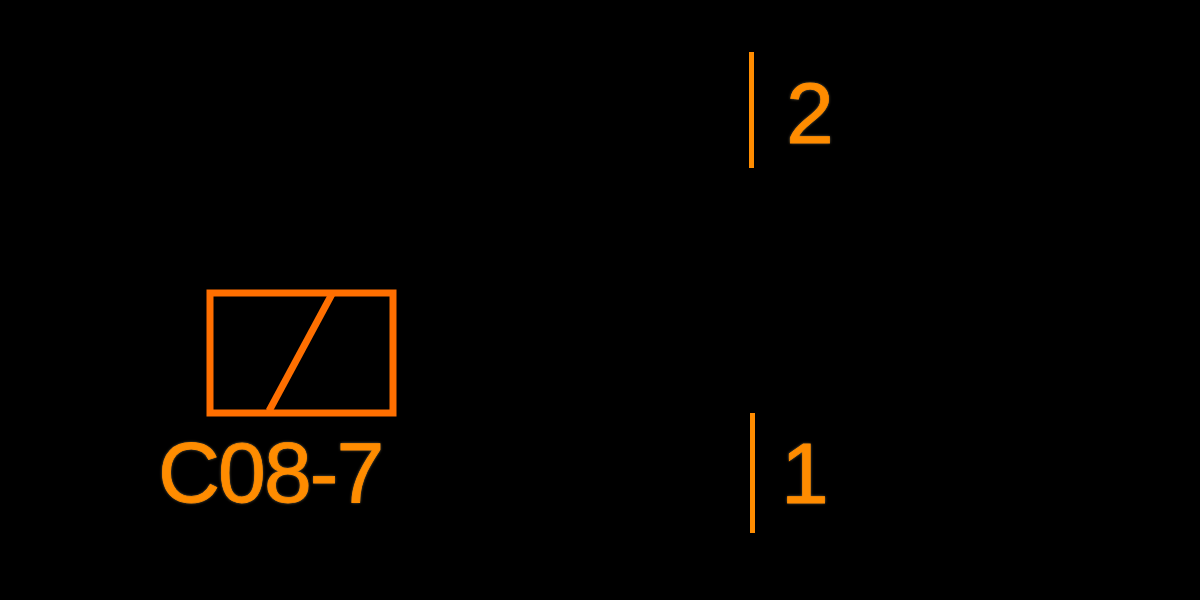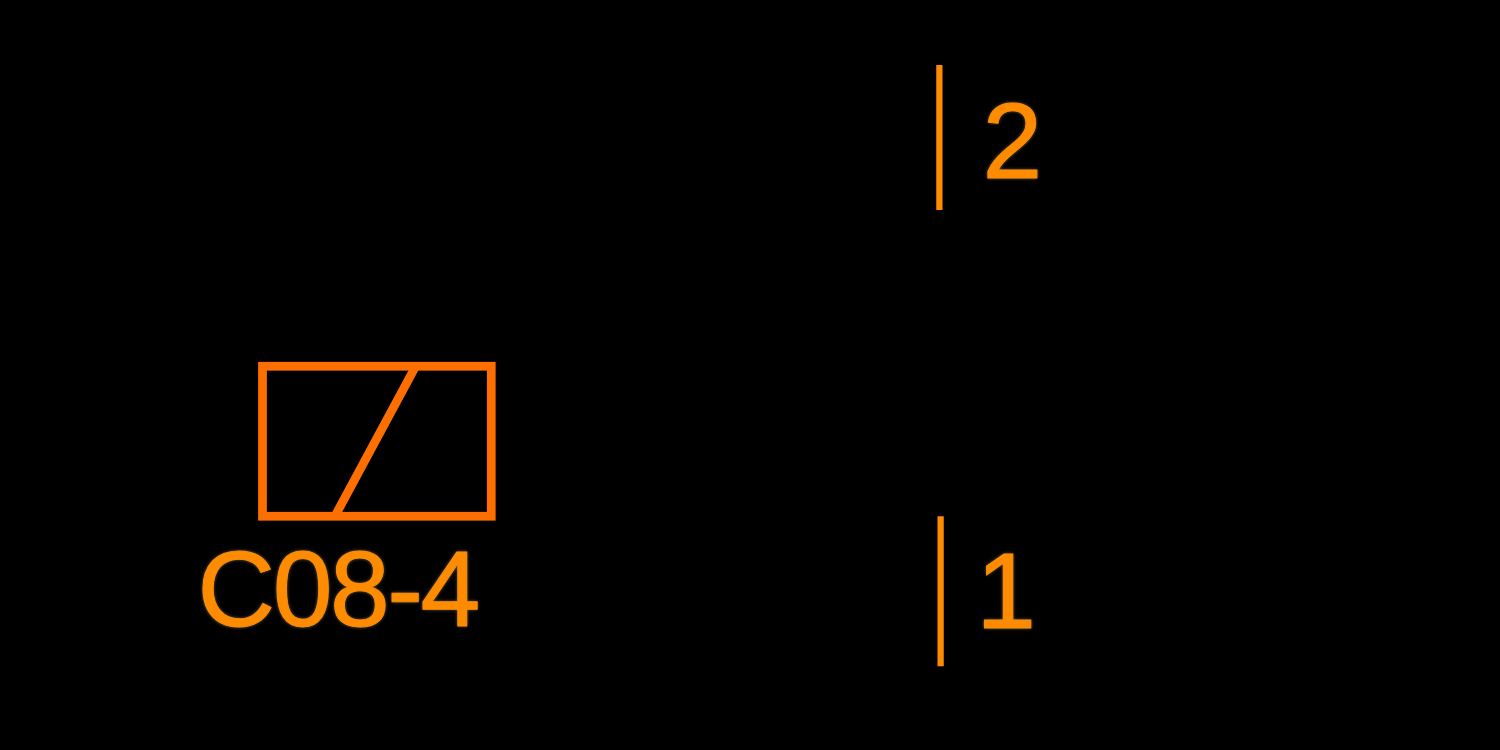--- a/index.html
+++ b/index.html
@@ -64,19 +64,19 @@
 
   <svg class="layer" viewBox="0 0 1200 600">
     <g>
       <rect class="body-shape" x="210" y="293" width="183" height="120"></rect>
       <line class="body-shape" x1="269" y1="411" x2="332" y2="294"></line>
     </g>
     <line class="pin-shape" x1="751.5" y1="52" x2="751.5" y2="168"></line>
     <line class="pin-shape" x1="752.5" y1="413" x2="752.5" y2="533"></line>
   </svg>
 
-  <div class="label refdes">C08-4</div>
+  <div class="label refdes">C08-7</div>
 
   <div class="label pin-num-2">2</div>
 
   <div class="label pin-num-1">1</div>
 
 </div>
 
 </body></html>

